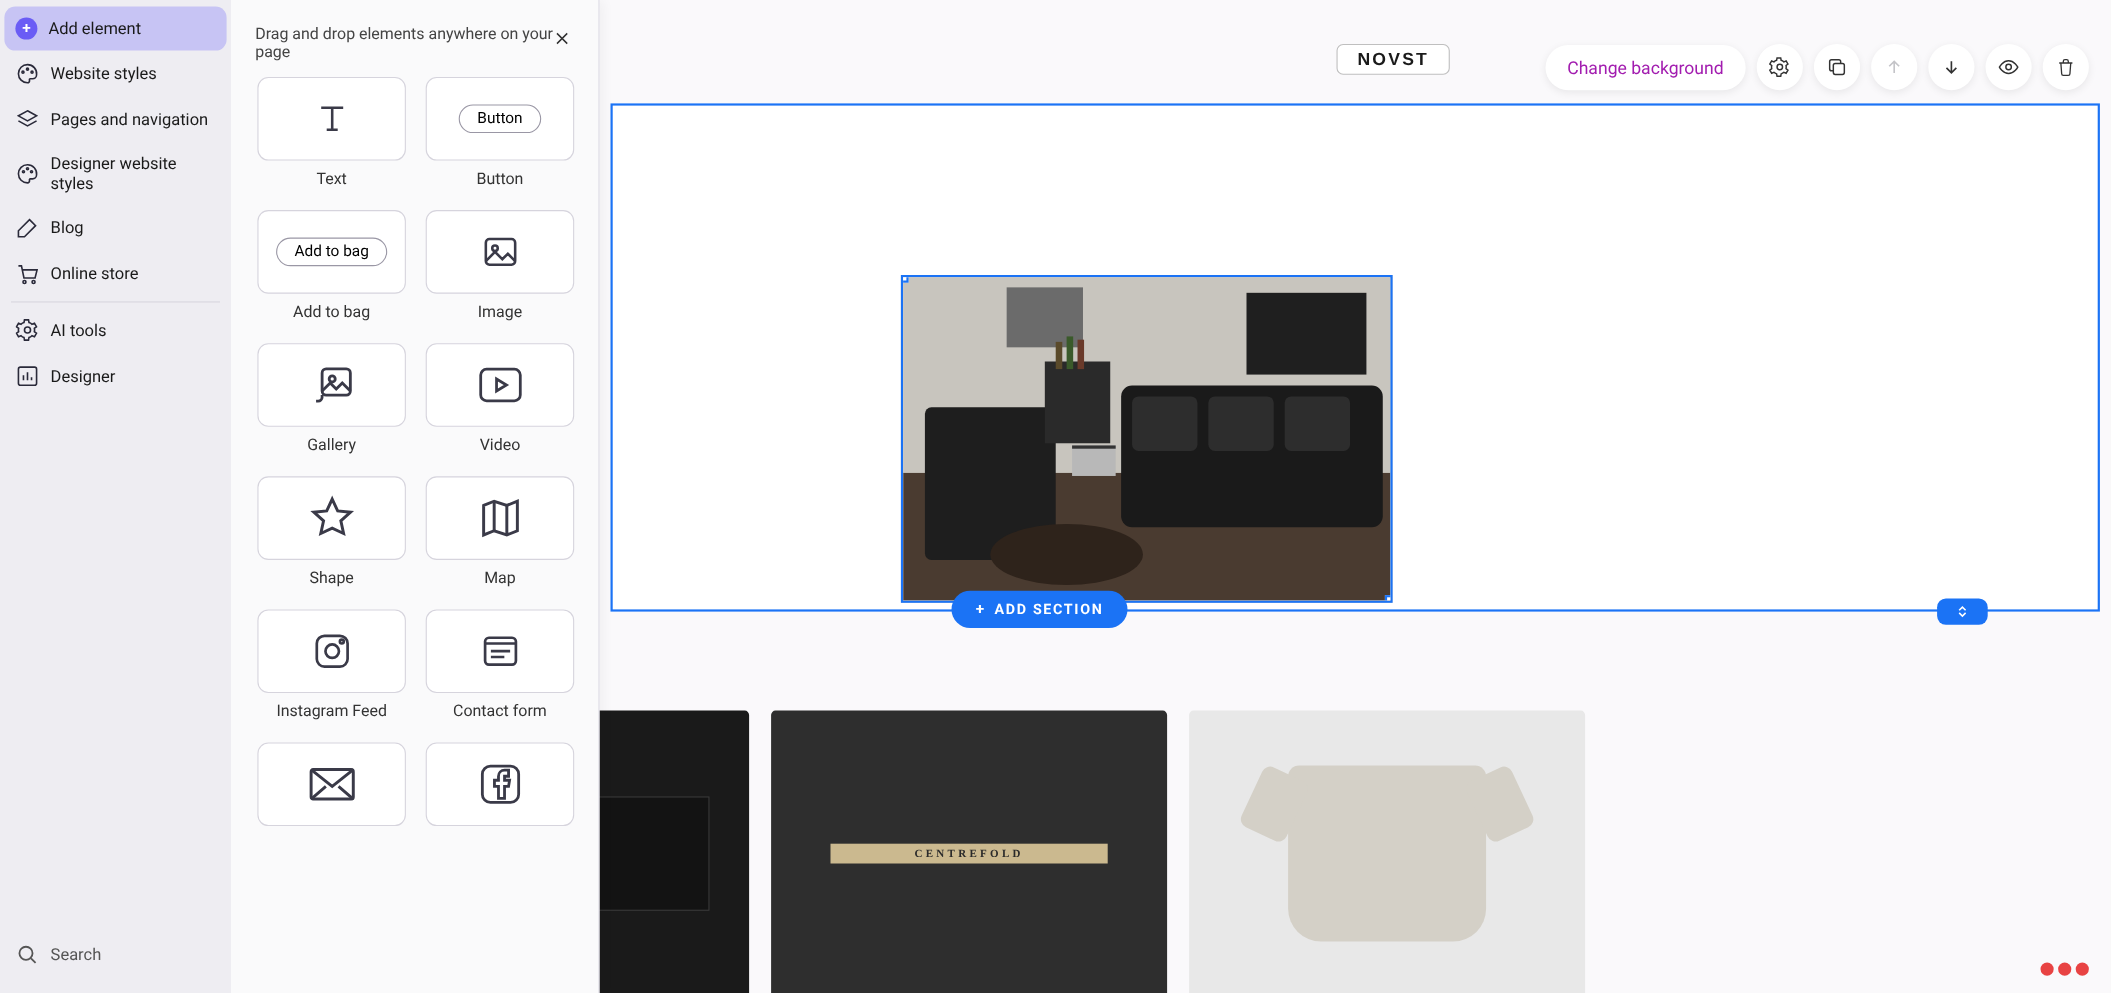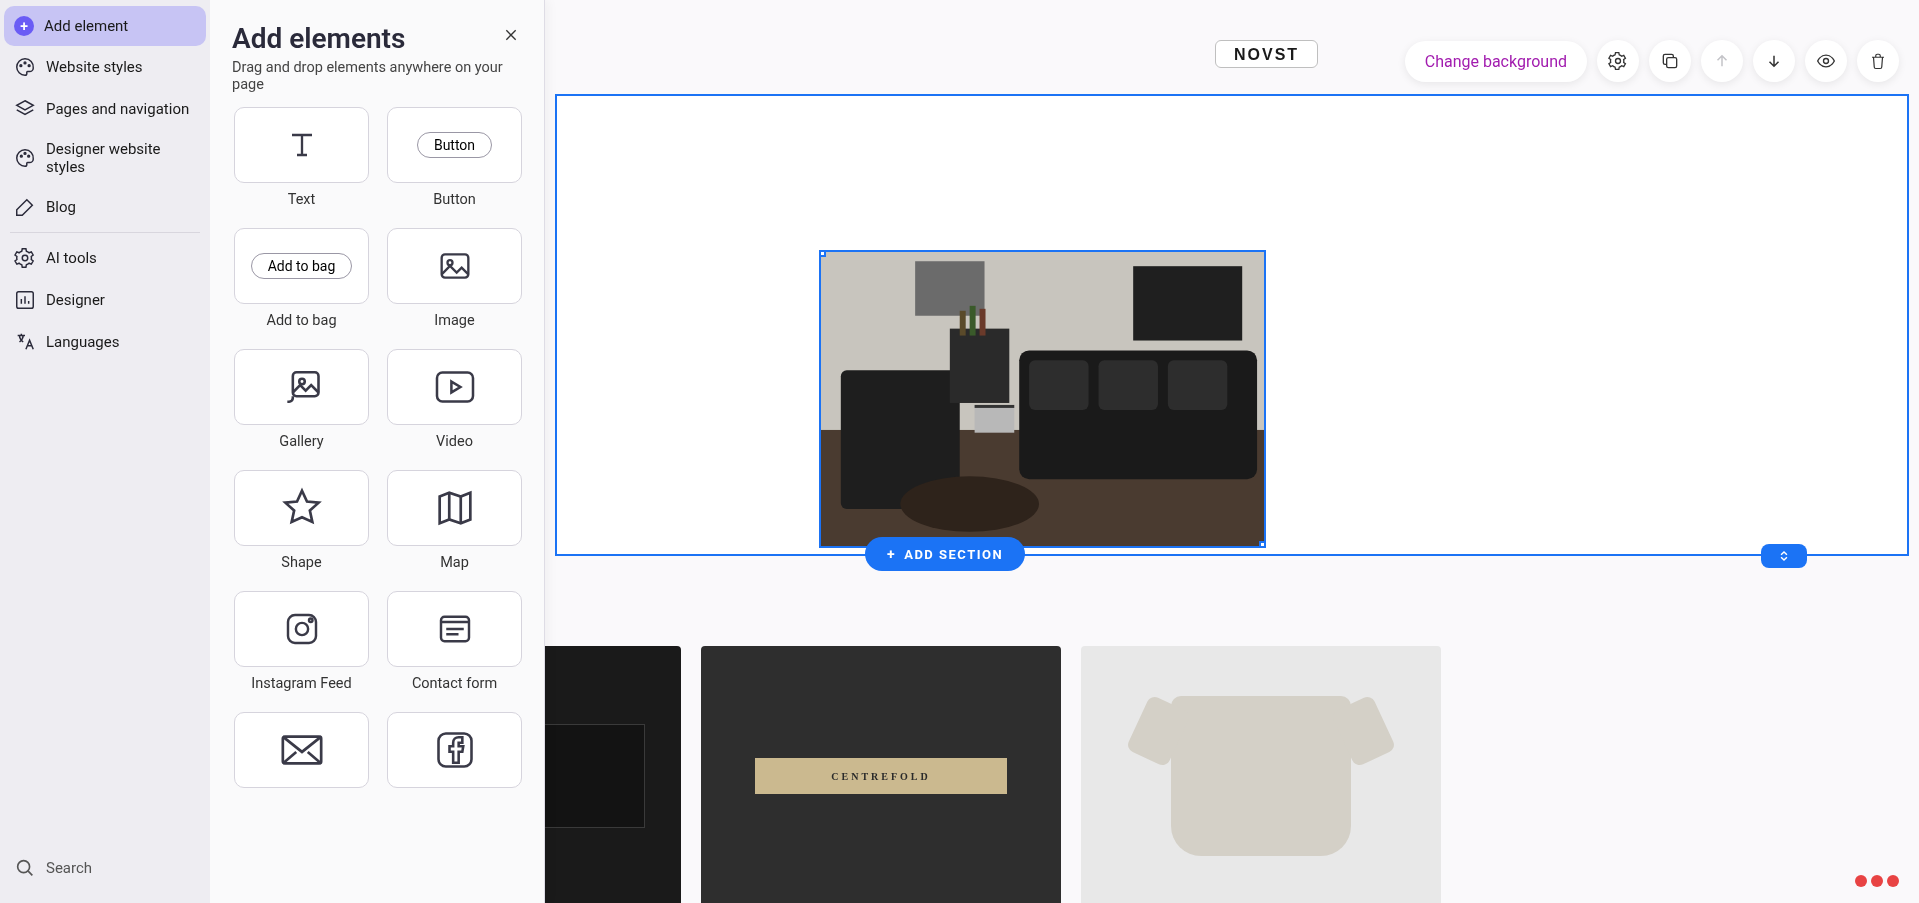--- a/index.html
+++ b/index.html
@@ -48,21 +48,21 @@
 .resize-pill svg { color: #fff; }
 
 .add-section-btn { position: absolute; left: 320px; top: 537px; background: #1b73f5; color: #fff; border-radius: 999px; padding: 9px 22px; font-size: 13px; font-weight: 700; letter-spacing: 1.5px; display: flex; align-items: center; gap: 8px; cursor: pointer; }
 .add-section-btn .plus { font-size: 14px; }
 
 .shop-row { position: absolute; top: 646px; left: -224px; display: flex; gap: 20px; }
 .shop-card { width: 360px; height: 260px; background: #dcdcdc; border-radius: 4px; overflow: hidden; }
 .shop-card.dark { background: #1a1a1a; display: flex; align-items: center; justify-content: center; }
 .shop-card.mid { background: #2e2e2e; display:flex; align-items:center; justify-content:center; }
 .dark-inner { width: 80%; height: 40%; background: #131313; border: 1px solid #3a3a3a; }
-.mid-banner { width: 70%; height: 36px; background: #cbb98f; display:flex; align-items:center; justify-content:center; font-size:10px; font-weight:700; letter-spacing:3px; color:#2a2a2a; font-family: Georgia, serif;}
+.mid-banner { width: 70%; height: 18px; background: #cbb98f; display:flex; align-items:center; justify-content:center; font-size:10px; font-weight:700; letter-spacing:3px; color:#2a2a2a; font-family: Georgia, serif;}
 .shop-card.tee { background:#e8e8e8; display:flex; align-items:center; justify-content:center;}
 .tee-shape { width: 180px; height: 160px; background:#d4d0c7; border-radius: 10px 10px 30px 30px; position:relative;}
 .tee-shape::before, .tee-shape::after { content:''; position:absolute; top:5px; width:45px; height:60px; background:#d4d0c7;}
 .tee-shape::before{ left:-35px; transform: rotate(25deg); border-radius:8px;}
 .tee-shape::after{ right:-35px; transform: rotate(-25deg); border-radius:8px;}
 
 .dots-indicator { position: absolute; bottom: 16px; right: 20px; display:flex; gap:4px;}
 .dots-indicator span{ width:12px; height:12px; border-radius:50%; background:#e84343;}
 
 svg { display: block; }
@@ -109,65 +109,66 @@
       <span>Designer website styles</span>
     </div>
     <div class="sidebar-item">
       <span class="icn">
         <svg width="22" height="22" viewBox="0 0 24 24" fill="none" stroke="currentColor" stroke-width="1.6">
             <path d="M14 4l6 6L9 21H3v-6L14 4z"></path>
           </svg>
       </span>
       <span>Blog</span>
     </div>
+    <div class="sidebar-item">
+      <span class="icn">
+        <svg width="22" height="22" viewBox="0 0 24 24" fill="none" stroke="currentColor" stroke-width="1.6">
+            <circle cx="9" cy="20" r="1.5"></circle>
+            <circle cx="18" cy="20" r="1.5"></circle>
+            <path d="M3 4h3l2.5 12h11l2-8H7"></path>
+          </svg>
+      </span>
+      <span>Online store</span>
+    </div>
     <div class="sidebar-divider"></div>
     <div class="sidebar-item">
       <span class="icn">
         <svg width="22" height="22" viewBox="0 0 24 24" fill="none" stroke="currentColor" stroke-width="1.6">
             <circle cx="12" cy="12" r="3"></circle>
             <path d="M19 12a7 7 0 00-.2-1.7l2.1-1.6-2-3.4-2.5 1a7 7 0 00-2.9-1.7L13 2h-4l-.5 2.6A7 7 0 005.6 6.3l-2.5-1-2 3.4 2.1 1.6A7 7 0 003 12c0 .6.1 1.1.2 1.7l-2.1 1.6 2 3.4 2.5-1a7 7 0 002.9 1.7L9 22h4l.5-2.6a7 7 0 002.9-1.7l2.5 1 2-3.4-2.1-1.6c.1-.6.2-1.1.2-1.7z"></path>
           </svg>
       </span>
       <span>AI tools</span>
     </div>
     <div class="sidebar-item">
       <span class="icn">
         <svg width="22" height="22" viewBox="0 0 24 24" fill="none" stroke="currentColor" stroke-width="1.6">
             <rect x="3" y="3" width="18" height="18" rx="2"></rect>
             <path d="M8 16v-5M12 16V8M16 16v-3"></path>
           </svg>
       </span>
       <span>Designer</span>
-    </div>
-    <div class="sidebar-item">
-      <span class="icn">
-        <svg width="22" height="22" viewBox="0 0 24 24" fill="none" stroke="currentColor" stroke-width="1.6">
-            <path d="M4 5h8M8 3v2M6 5c0 4 4 7 4 7M10 5c0 4-4 7-4 7M13 20l4-10 4 10M14.5 16h5"></path>
-          </svg>
-      </span>
-      <span>Languages</span>
     </div>
     <div class="sidebar-search">
       <span class="icn">
         <svg width="22" height="22" viewBox="0 0 24 24" fill="none" stroke="currentColor" stroke-width="1.8">
             <circle cx="10.5" cy="10.5" r="6.5"></circle>
             <path d="M20 20l-4.5-4.5"></path>
           </svg>
       </span>
       <span>Search</span>
     </div>
   </div>
 
   <div class="elements-panel">
     <div class="close-panel">
       <svg width="16" height="16" viewBox="0 0 24 24" stroke="currentColor" stroke-width="2">
           <path d="M5 5l14 14M19 5L5 19"></path>
         </svg>
     </div>
-    <h1>Add elements</h1>
     <p class="sub">Drag and drop elements anywhere on your page</p>
 
     <div class="elements-grid">
       <div class="element-cell">
         <div class="element-box">
           <svg width="40" height="40" viewBox="0 0 24 24" fill="none" stroke="#3a3a48" stroke-width="1.4">
               <path d="M6 6h12M12 6v12M9 18h6"></path>
             </svg>
         </div>
         <div class="element-label">Text</div>

